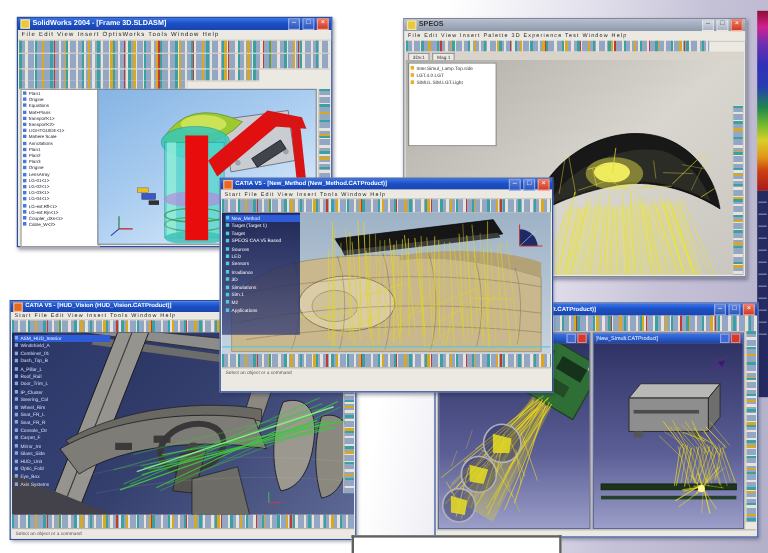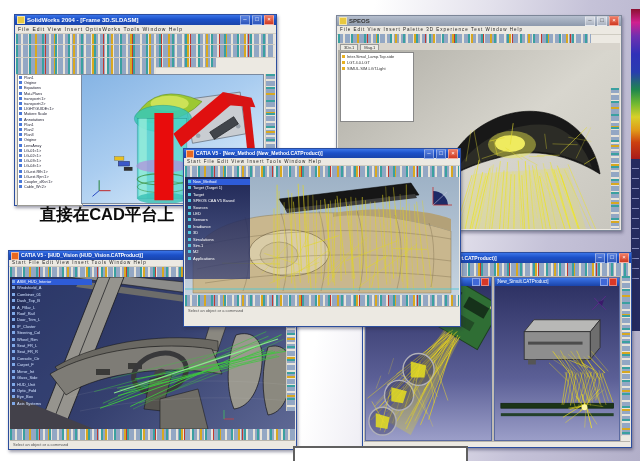--- a/index.html
+++ b/index.html
@@ -701,16 +701,15 @@
           <circle cx="92" cy="122" r="3" fill="#fff8a0"></circle>
         </svg>
       </div>
     </div>
   </div>
   <div class="abs vicons" id="cs-right"></div>
   <div class="abs statusbar" style="left:1px;right:1px;bottom:1px;height:4px;"></div>
 </div>
 
 <div class="abs" id="caption">
-  <div>直接在CAD平台上</div>
 </div>
 
 <div class="abs" id="whitebox"></div>
 
 </body></html>

